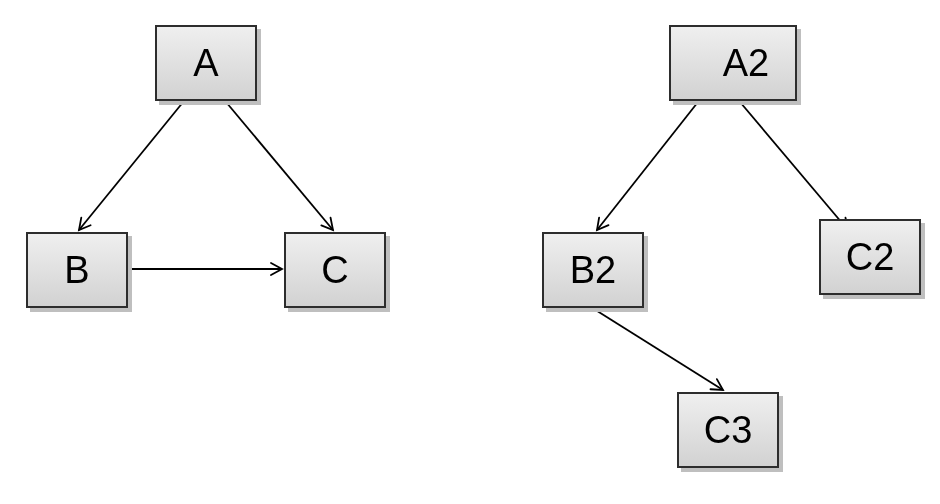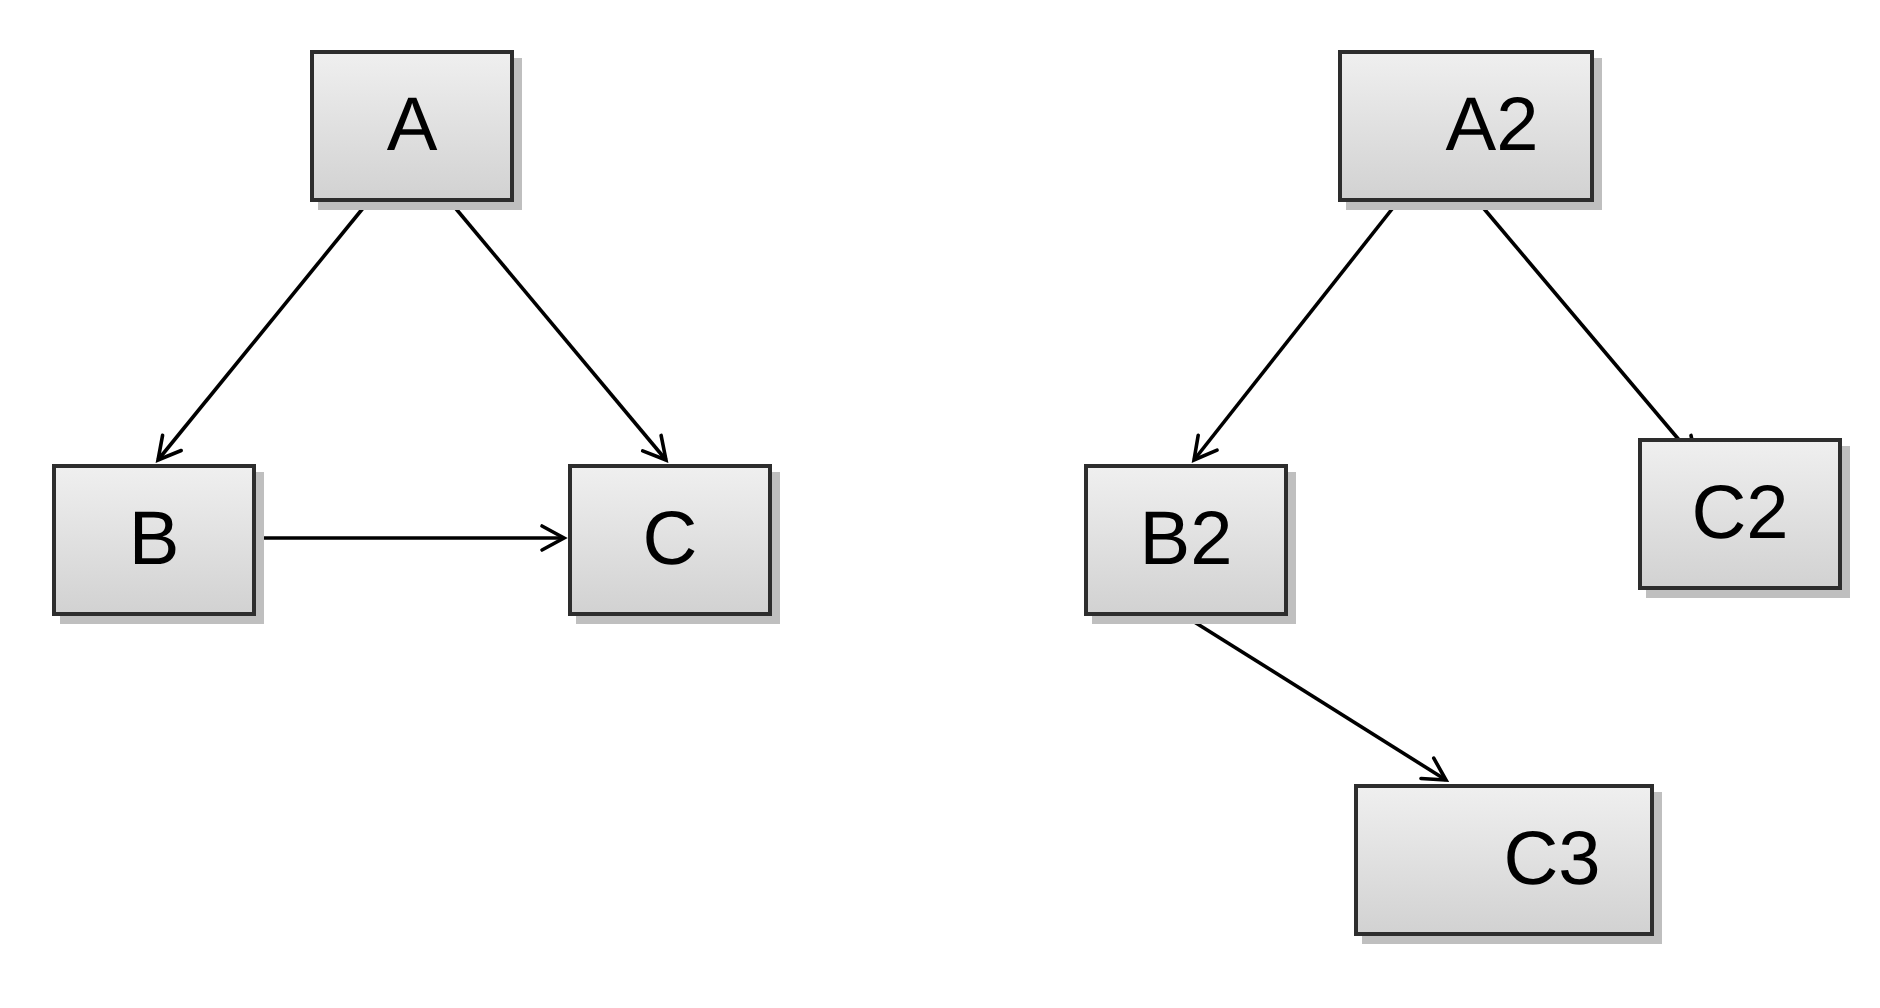--- a/index.html
+++ b/index.html
@@ -77,17 +77,17 @@
 
   <div class="node" style="left:669px; top:25px;padding-left:26px;">
     <span class="node-label">A2</span>
   </div>
   <div class="node" style="left:542px; top:232px;">
     <span class="node-label">B2</span>
   </div>
   <div class="node" style="left:799px; top:219px;margin-left:20px;">
     <span class="node-label">C2</span>
   </div>
-  <div class="node" style="left:677px; top:392px;padding-left:48px;">
+  <div class="node" style="left:677px; top:392px;">
     <span class="node-label">C3</span>
   </div>
 
 </div>
 
 </body></html>

